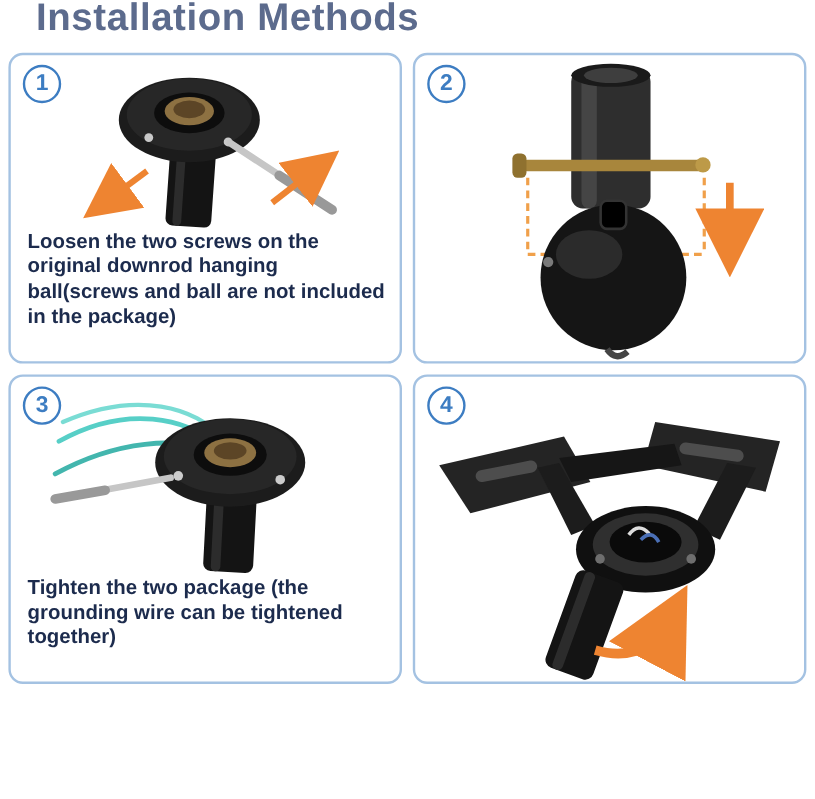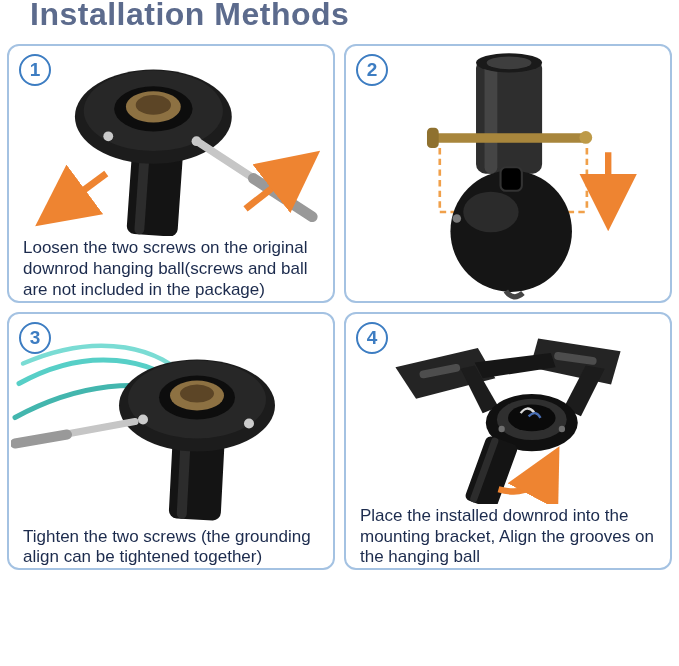--- a/index.html
+++ b/index.html
@@ -61,23 +61,23 @@
     flex: 1 1 auto;
     min-height: 0;
     display: flex;
     align-items: center;
     justify-content: center;
     padding: 4px 2px 0 2px;
   }
   .illustration svg { width: 100%; height: 100%; }
   .caption {
     flex: 0 0 auto;
-    padding: 2px 12px 0 14px;
+    padding: 2px 12px 26px 14px;
     font-size: 17px;
-    font-weight: normal;
+    font-weight: bold;
     color: #1c2b4d;
     line-height: 1.22;
     max-width: 300px;
   }
 </style>
 </head>
 <body>
 
 <div class="page">
 
@@ -176,21 +176,21 @@
             <ellipse cx="186" cy="72" rx="17" ry="9" fill="#5c4526"></ellipse>
             <circle cx="132" cy="98" r="5" fill="#cccccc"></circle>
             <circle cx="238" cy="102" r="5" fill="#cccccc"></circle>
           </g>
           <g>
             <line x1="4" y1="122" x2="124" y2="100" stroke="#c6c6c6" stroke-width="7" stroke-linecap="round"></line>
             <line x1="4" y1="122" x2="56" y2="113" stroke="#999999" stroke-width="10" stroke-linecap="round"></line>
           </g>
         </svg>
       </div>
-      <div class="caption">Tighten the two screws (the grounding align can be tightened together)</div>
+      <div class="caption">Tighten the two package (the grounding wire can be tightened together)</div>
     </div>
 
     <div class="panel">
       <div class="step-number">4</div>
       <div class="illustration">
         <svg viewBox="0 0 320 235" preserveAspectRatio="xMidYMid meet">
           <defs>
             <marker id="ah4" markerWidth="9" markerHeight="9" refX="5" refY="4.5" orient="auto">
               <path d="M0,0 L9,4.5 L0,9 z" fill="#ee8431"></path>
             </marker>
@@ -213,17 +213,16 @@
             <circle cx="152" cy="140" r="4" fill="#6e6e6e"></circle>
             <circle cx="228" cy="140" r="4" fill="#6e6e6e"></circle>
           </g>
           <g>
             <rect x="118" y="152" width="42" height="86" rx="7" fill="#141414" transform="rotate(20 139 195)"></rect>
             <rect x="125" y="152" width="9" height="86" rx="4" fill="#2c2c2c" transform="rotate(20 139 195)"></rect>
           </g>
           <path d="M148 216 q42 12 62 -26" stroke="#ee8431" stroke-width="8" fill="none" marker-end="url(#ah4)"></path>
         </svg>
       </div>
-      <div class="caption">Place the installed downrod into the mounting bracket, Align the grooves on the hanging ball</div>
     </div>
 
   </div>
 </div>
 
 </body></html>

